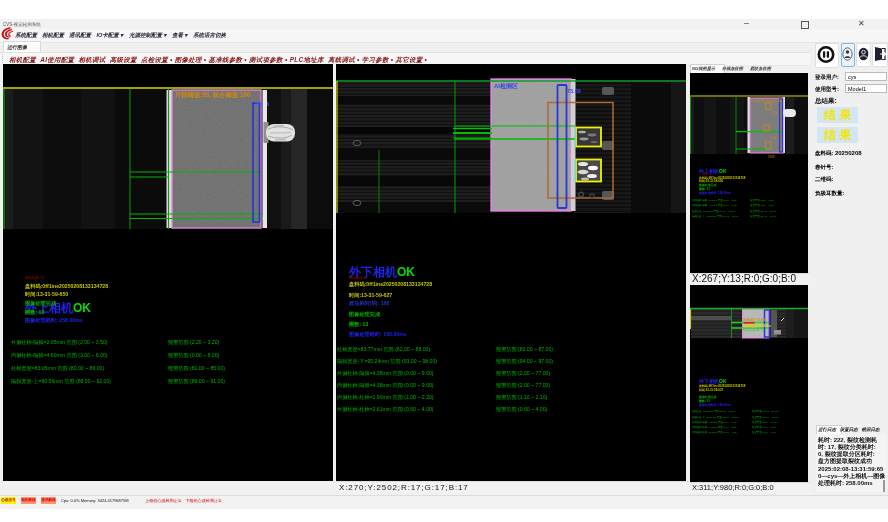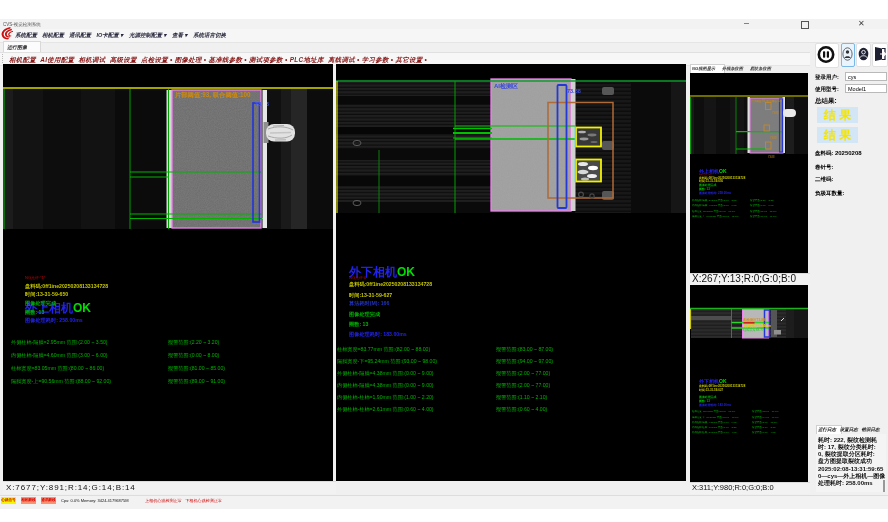--- a/index.html
+++ b/index.html
@@ -102,21 +102,20 @@
   <div class="abs gtxt info" style="left:25px;top:308.5px;font-weight:bold;">圈数: 13</div>
   <div class="abs btxt info" style="left:25px;top:317px;">图像处理耗时: 258.00ms</div>
   <div class="abs gtxt row" style="left:11px;top:339px;">外侧柱棉-隔膜=2.95mm 范围:(2.00 ~ 3.50)</div>
   <div class="abs gtxt row" style="left:168px;top:339px;">报警范围:(2.20 ~ 3.20)</div>
   <div class="abs gtxt row" style="left:11px;top:352px;">内侧柱棉-隔膜=4.60mm 范围:(3.00 ~ 6.00)</div>
   <div class="abs gtxt row" style="left:168px;top:352px;">报警范围:(0.00 ~ 8.00)</div>
   <div class="abs gtxt row" style="left:11px;top:365px;">柱棉宽度=83.05mm 范围:(80.00 ~ 86.00)</div>
   <div class="abs gtxt row" style="left:168px;top:365px;">报警范围:(81.00 ~ 85.00)</div>
   <div class="abs gtxt row" style="left:11px;top:378px;">隔膜宽度-上=90.56mm 范围:(88.00 ~ 92.00)</div>
   <div class="abs gtxt row" style="left:168px;top:378px;">报警范围:(89.00 ~ 91.00)</div>
-  <div class="statusbar" style="left:3px;top:481px;width:330px;height:12px;padding-left:3px;font-size:8px;letter-spacing:0.9px;">X:7677;Y:891;R:14;G:14;B:14</div>
 
   <div class="blackpanel" style="left:336px;top:64px;width:350px;height:417px;"></div>
   <svg id="midimg" class="abs" style="left:336px;top:64px;" width="350" height="170" viewBox="0 0 350 170">
     <defs>
       <pattern id="ridge" width="4" height="3.4" patternUnits="userSpaceOnUse">
         <rect width="4" height="3.4" fill="#1f1f1f"></rect>
         <rect y="2.2" width="4" height="1.2" fill="#0c0c0c"></rect>
       </pattern>
       <pattern id="ridge2" width="4" height="4" patternUnits="userSpaceOnUse">
         <rect width="4" height="4" fill="#1a1a1a"></rect>
@@ -195,20 +194,21 @@
   <div class="abs gtxt row" style="left:337px;top:358px;">隔膜宽度-下=95.24mm 范围:(93.00 ~ 98.00)</div>
   <div class="abs gtxt row" style="left:496px;top:358px;">报警范围:(94.00 ~ 97.00)</div>
   <div class="abs gtxt row" style="left:337px;top:370px;">外侧柱棉-隔膜=4.38mm 范围:(0.00 ~ 9.00)</div>
   <div class="abs gtxt row" style="left:496px;top:370px;">报警范围:(2.00 ~ 77.00)</div>
   <div class="abs gtxt row" style="left:337px;top:382px;">内侧柱棉-隔膜=4.38mm 范围:(0.00 ~ 9.00)</div>
   <div class="abs gtxt row" style="left:496px;top:382px;">报警范围:(2.00 ~ 77.00)</div>
   <div class="abs gtxt row" style="left:337px;top:394px;">内侧柱棉-柱棉=1.90mm 范围:(1.00 ~ 2.20)</div>
   <div class="abs gtxt row" style="left:496px;top:394px;">报警范围:(1.10 ~ 2.10)</div>
   <div class="abs gtxt row" style="left:337px;top:406px;">外侧柱棉-柱棉=2.61mm 范围:(0.60 ~ 4.00)</div>
   <div class="abs gtxt row" style="left:496px;top:406px;">报警范围:(0.60 ~ 4.00)</div>
+  <div class="statusbar" style="left:336px;top:481px;width:350px;height:12px;padding-left:3px;font-size:8px;letter-spacing:0.9px;">X:270;Y:2502;R:17;G:17;B:17</div>
 
   <div class="abs" style="left:690px;top:64px;width:33px;height:9px;background:#fff;border:1px solid #d0d0d0;border-bottom:none;"></div>
   <div class="abs" style="left:692px;top:66px;font-size:4.2px;color:#333;font-weight:bold;font-style:italic;white-space:nowrap;">NG线图显示&nbsp;&nbsp;&nbsp;&nbsp;&nbsp;&nbsp;外线条纹图&nbsp;&nbsp;&nbsp;&nbsp;&nbsp;&nbsp;底纹条纹图</div>
   <div class="blackpanel" style="left:690px;top:73px;width:118px;height:200px;"></div>
   <svg id="minitop" class="abs" style="left:690px;top:73px;" width="118" height="200" viewBox="0 0 118 200">
     <rect x="0" y="24" width="118" height="57" fill="#0e0e0e"></rect>
     <rect x="0" y="24" width="4" height="57" fill="#1a1a1a"></rect>
     <rect x="14" y="24" width="12" height="57" fill="#151515"></rect>
     <rect x="40" y="24" width="14" height="57" fill="#141414"></rect>
     <rect x="96" y="24" width="8" height="57" fill="#1d1d1d"></rect>

